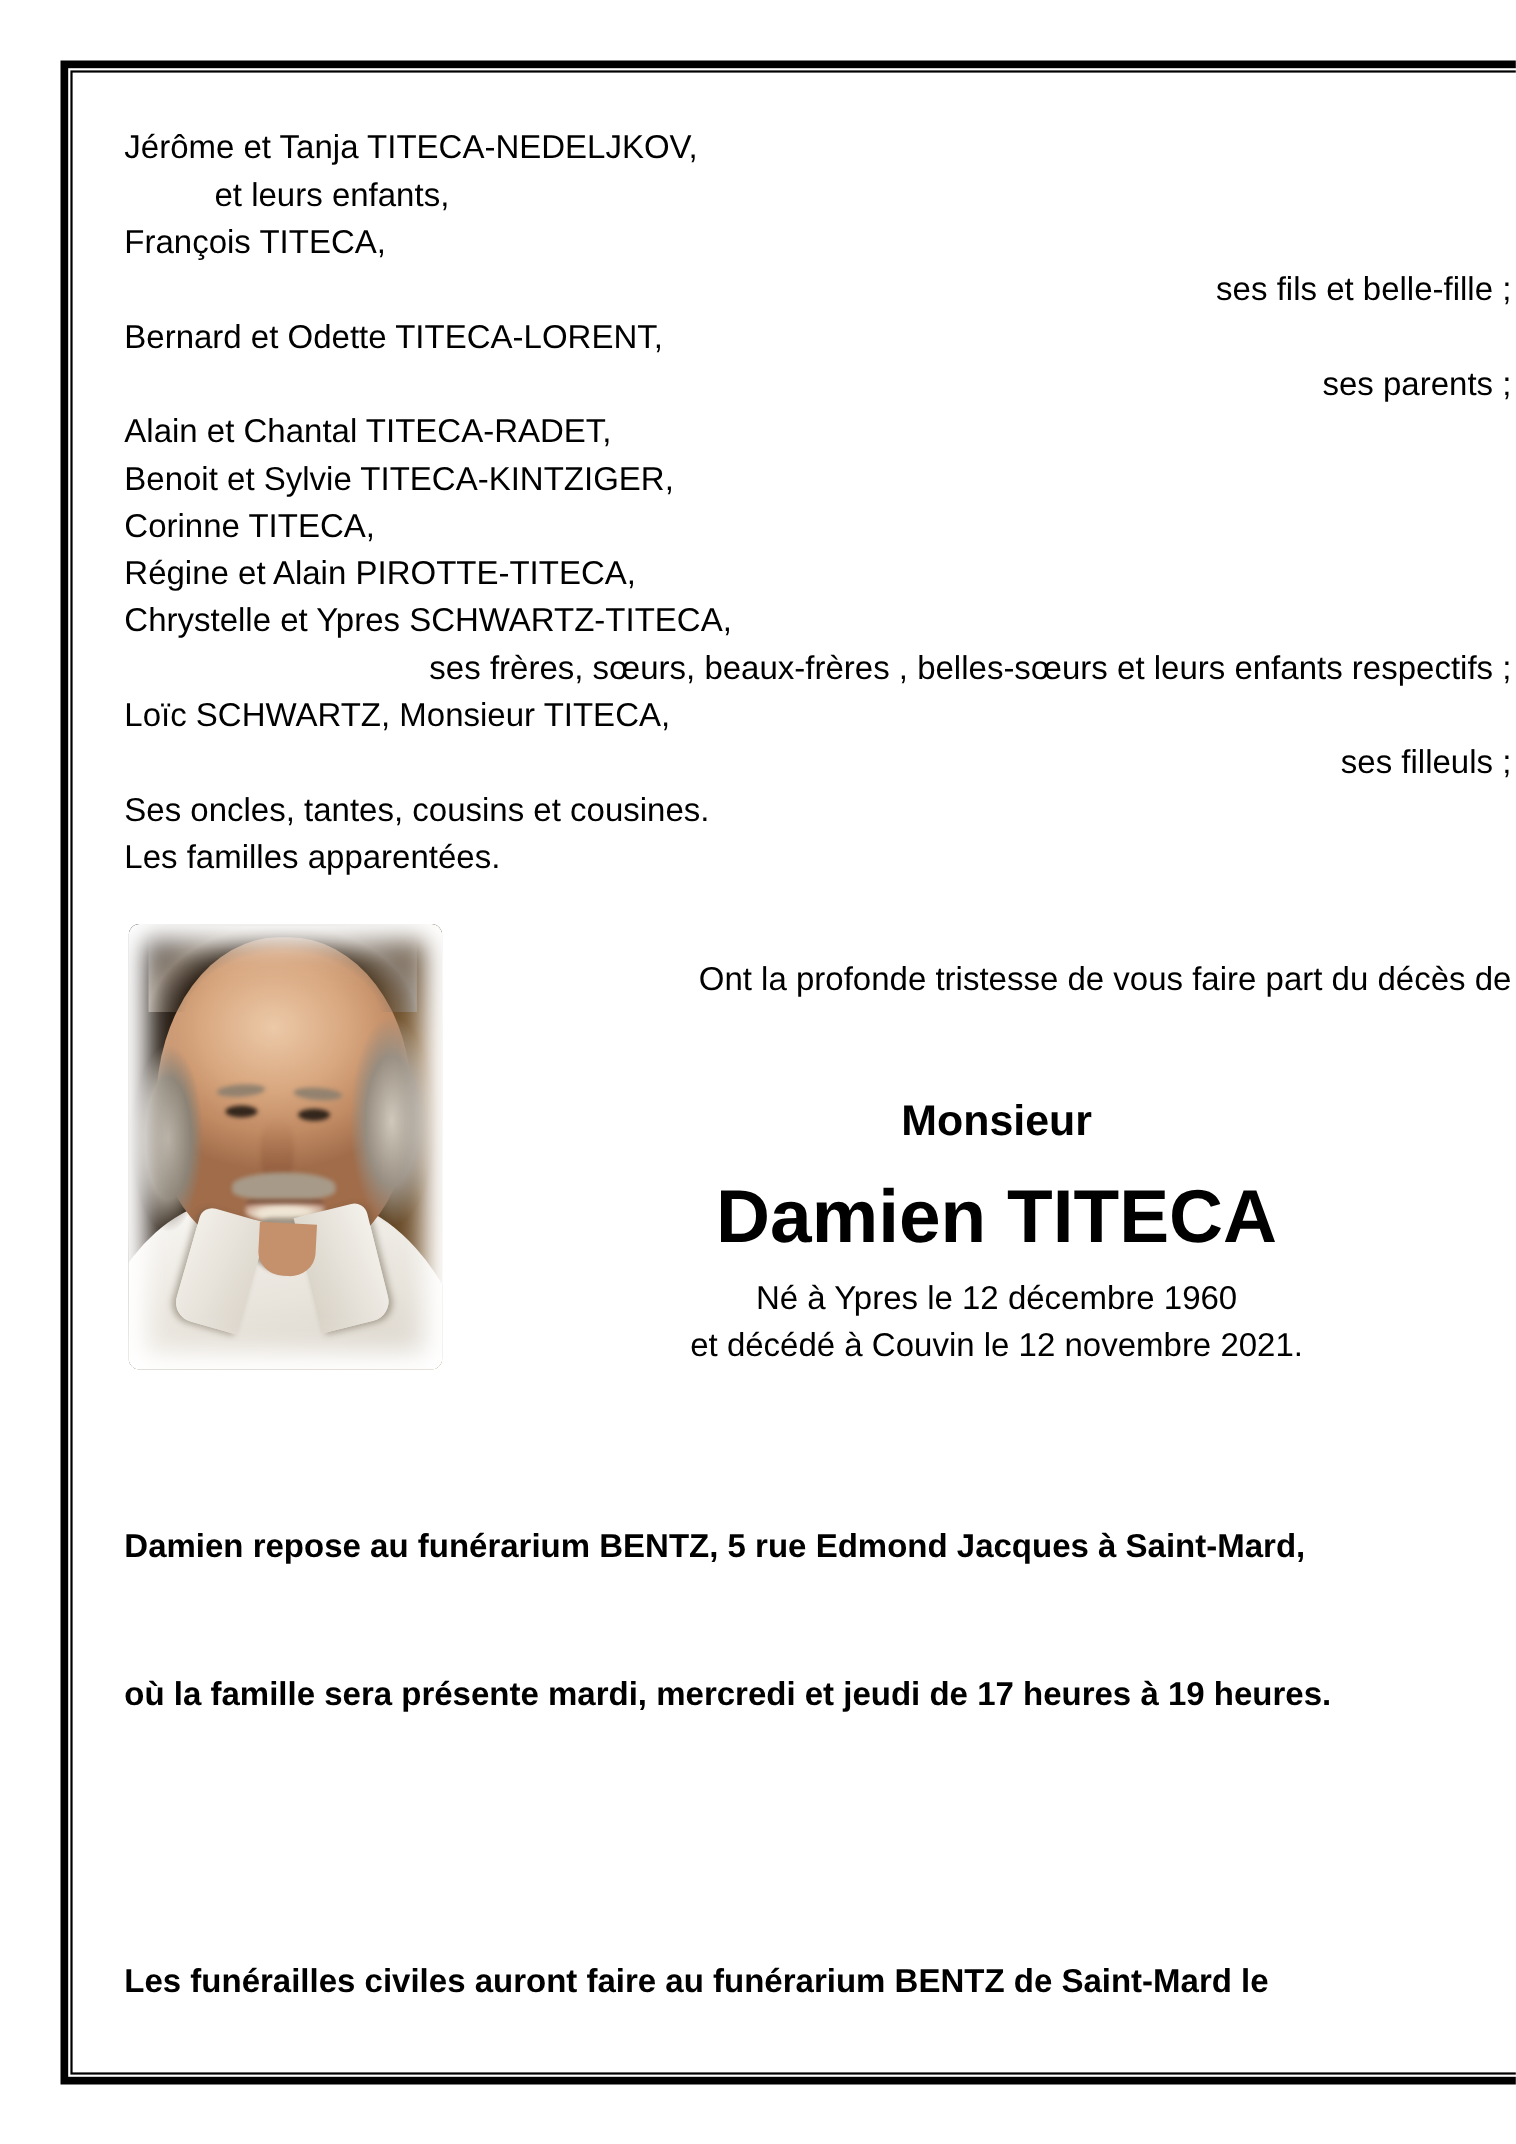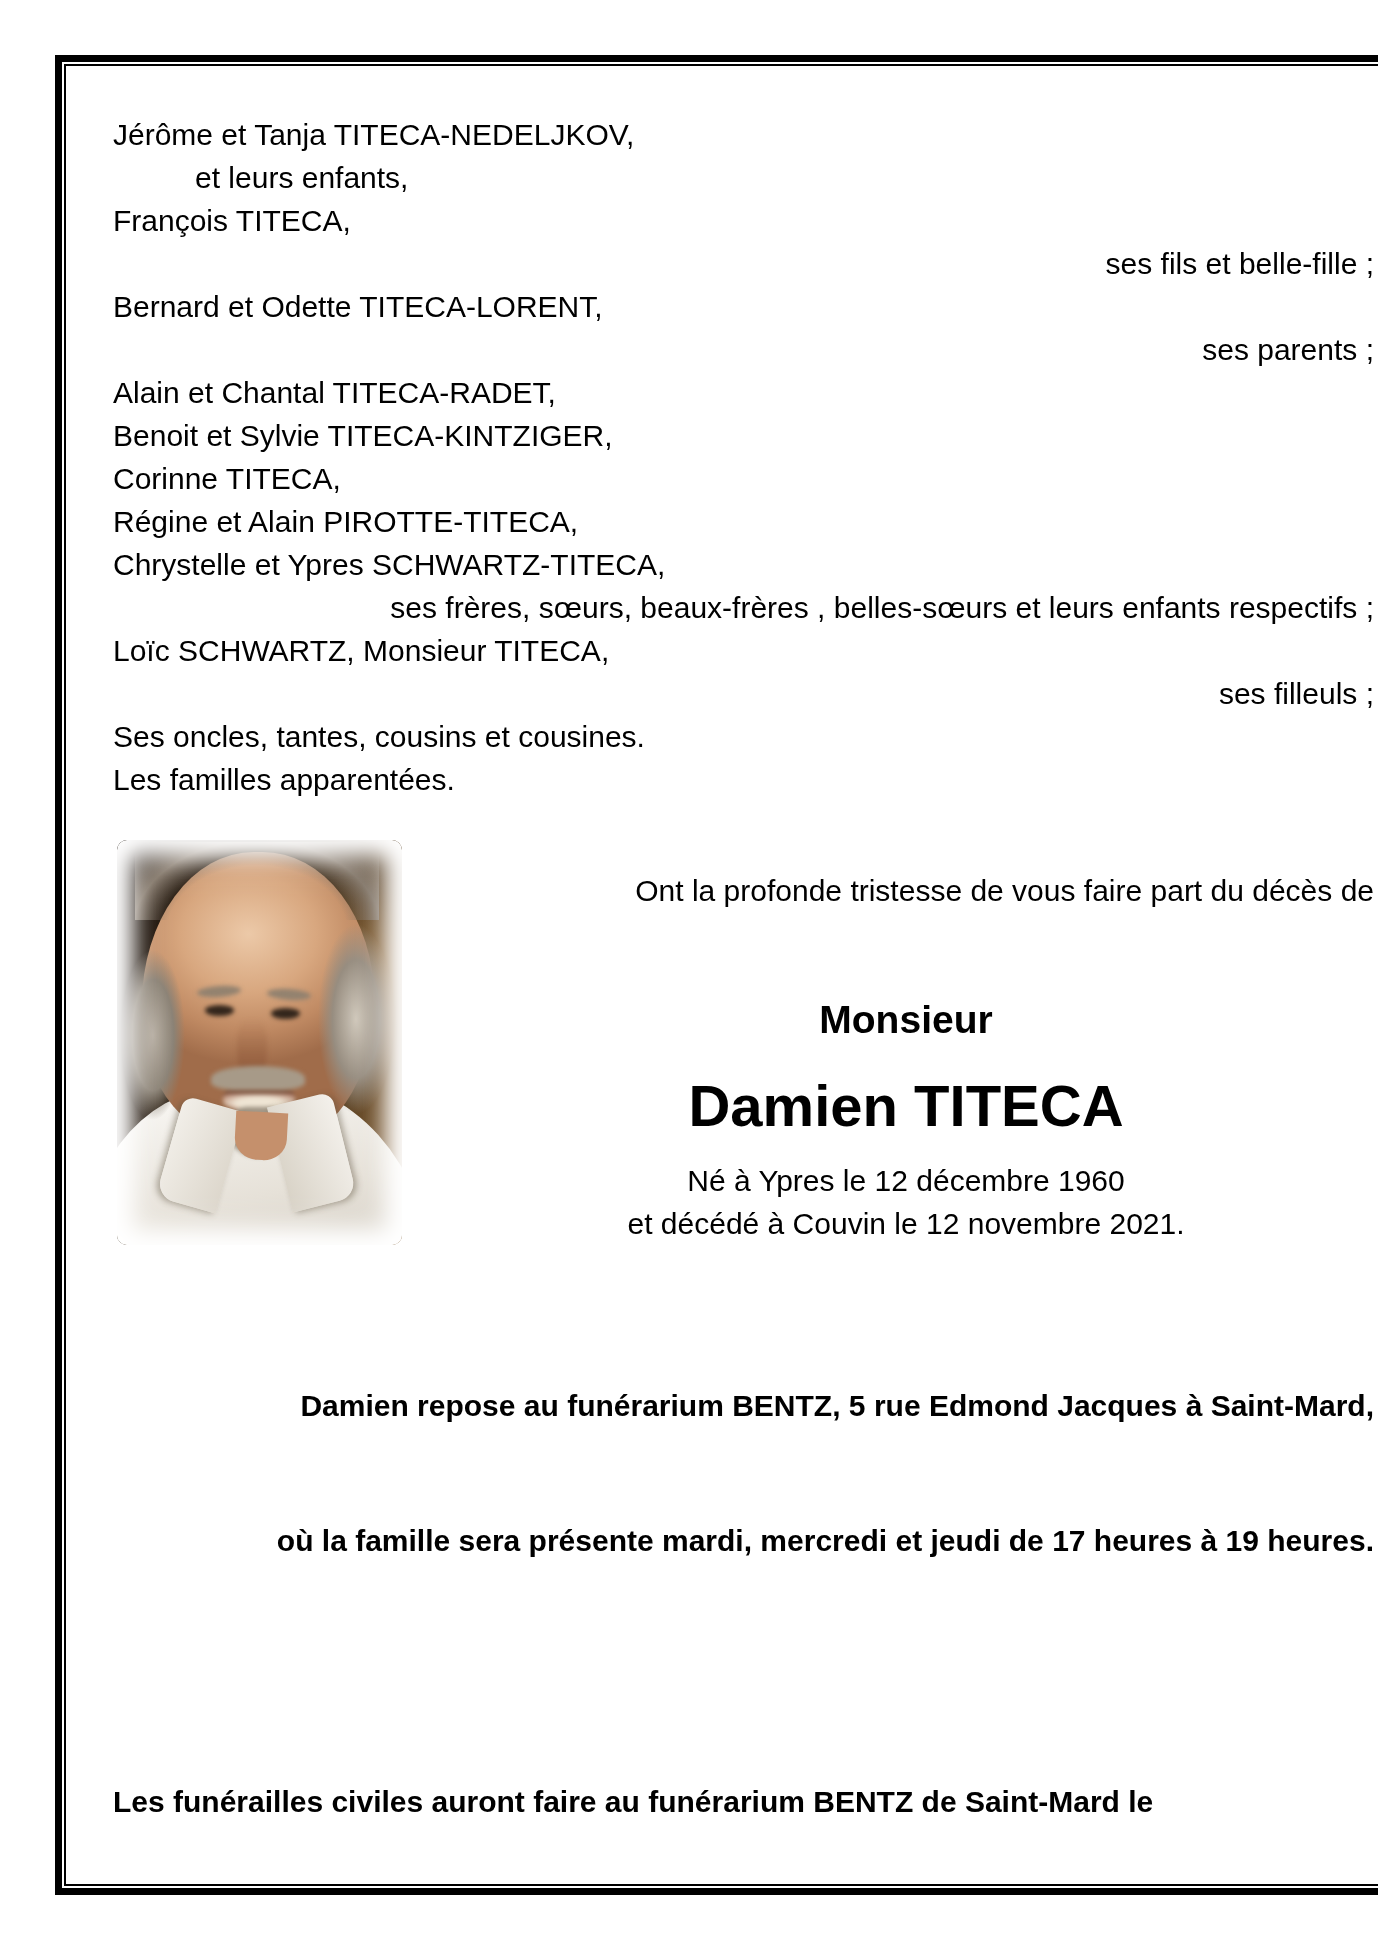--- a/index.html
+++ b/index.html
@@ -82,26 +82,26 @@
     background:radial-gradient(#efe5d4 45%,#a9705a); border-radius:6px 6px 50% 50%; border-top:3px solid #6e4634; }
   .ph-goatee { left:112px; top:267px; width:58px; height:50px;
     background:radial-gradient(#c8bcab,#877c6c); border-radius:40% 40% 60% 60%; }
   .ph-fade { inset:0; border-radius:10px;
     box-shadow:inset 0 0 22px 14px #ffffff, inset 0 0 46px 8px rgba(255,255,255,.65); }
   
 
   .announce-col { flex:1 1 auto; padding-left:36px; }
   .announce-intro { text-align:right; font-size:30px; line-height:43px; white-space:pre-wrap; }
   .civility { text-align:center; font-weight:bold; font-size:39px; line-height:55px; margin-top:80px; }
-  .deceased  { text-align:center; font-weight:bold; font-size:58px; line-height:74px; margin-top:22px; }
+  .deceased  { text-align:center; font-weight:bold; font-size:68px; line-height:74px; margin-top:22px; }
   .birth { text-align:center; font-size:30px; line-height:43px; margin-top:16px; }
   .death { text-align:center; font-size:30px; line-height:43px; }
 
   .notice { font-weight:bold; font-size:30px; line-height:45px; white-space:pre-wrap; }
-  .notice.n1 { margin-top:48px;text-align:right; }
+  .notice.n1 { margin-top:48px; }
   .notice.n2 { margin-top:36px; }
 </style>
 </head>
 <body>
 
 <div class="frame">
   <div class="inner">
 
     <div class="family-list">
       <div class="fl">Jérôme et Tanja TITECA-NEDELJKOV,</div>

